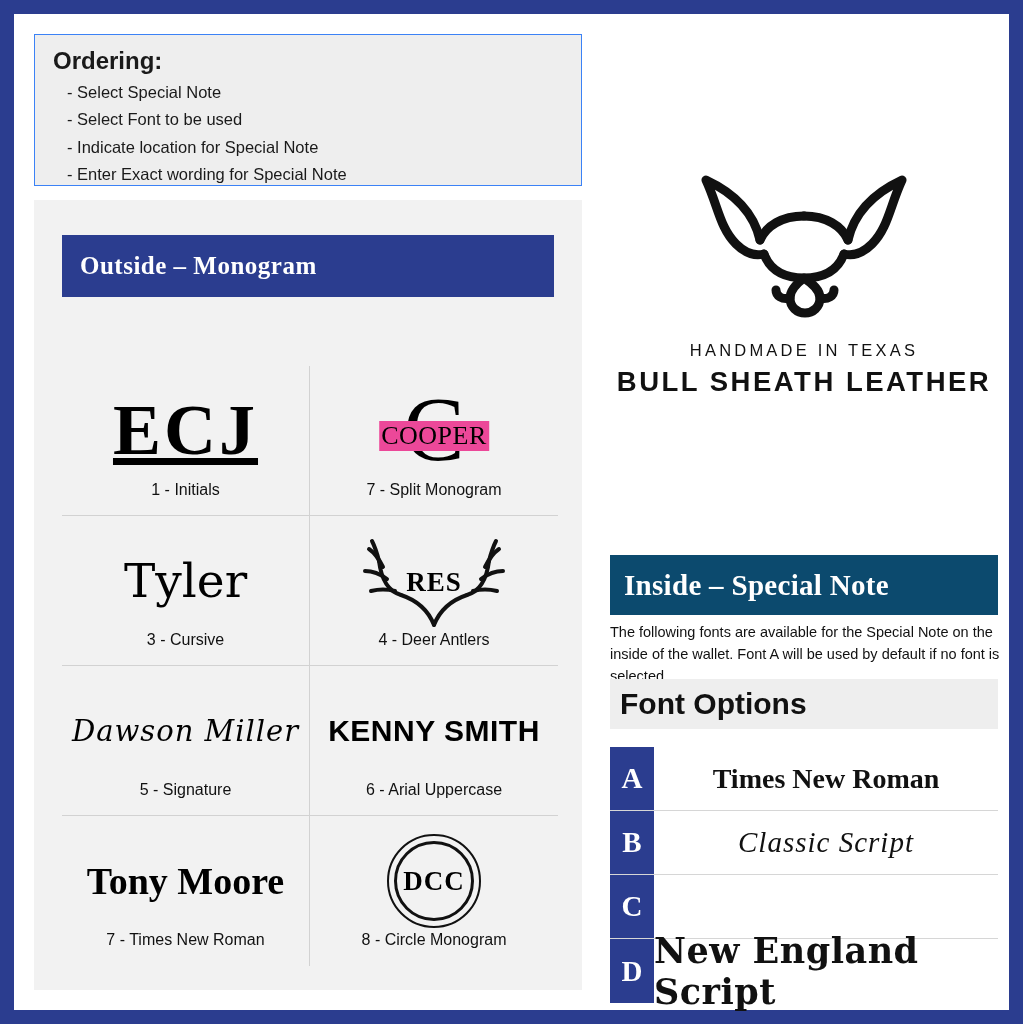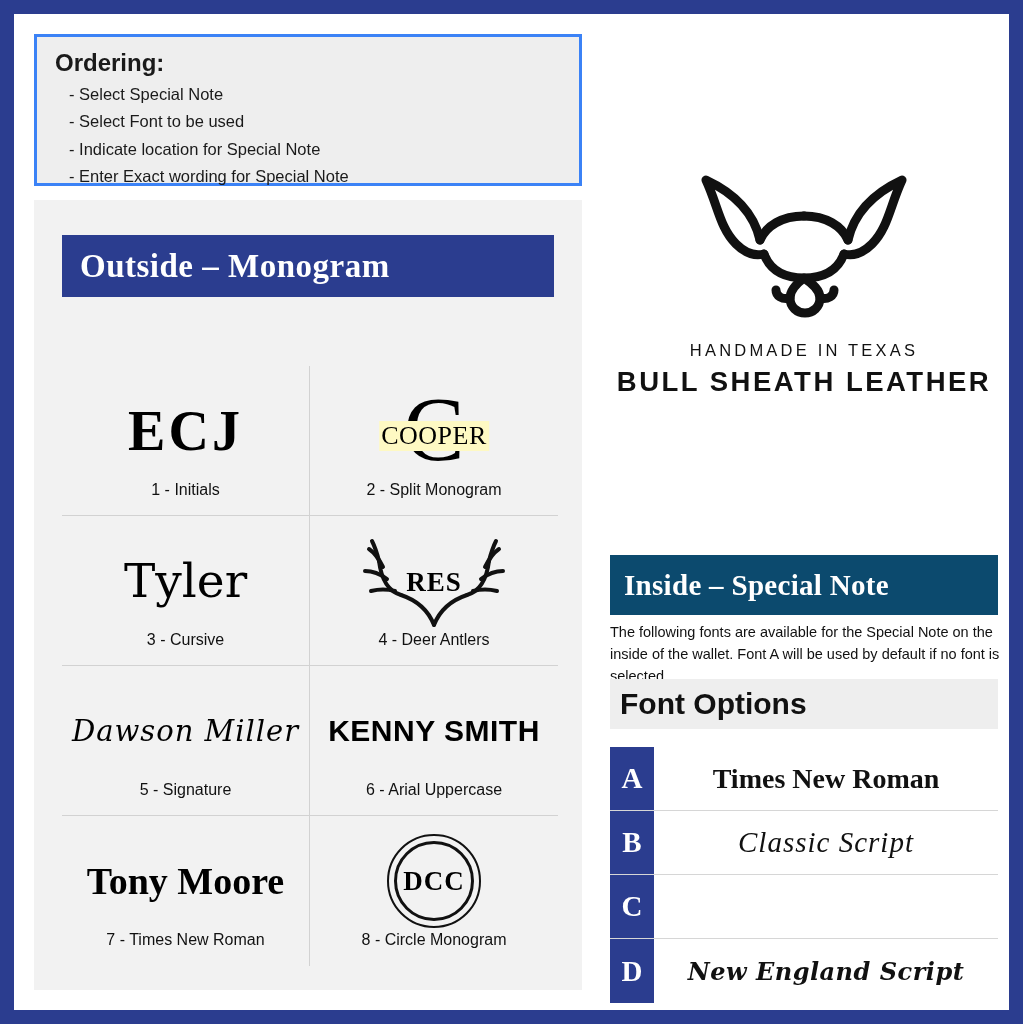--- a/index.html
+++ b/index.html
@@ -21,21 +21,21 @@
     width: 995px; height: 996px;
     background: #ffffff;
   }
 
   
   #ordering-box {
     position: absolute;
     left: 20px; top: 20px;
     width: 548px; height: 152px;
     background: #eeeeee;
-    border: 3px solid #3b82f6;
+    border: 1px solid #3b82f6;
     padding: 10px 14px 0 18px;
   }
   #ordering-title {
     font-size: 24px;
     font-weight: bold;
     color: #1a1a1a;
     letter-spacing: 0px;
     margin: 2px 0 6px 0;
   }
   .ordering-line {
@@ -56,21 +56,21 @@
     position: absolute;
     left: 28px; top: 35px;
     width: 492px; height: 62px;
     background: #2b3d8f;
     display: flex;
     align-items: center;
   }
   #outside-header-title {
     font-family: "Liberation Serif", serif;
     font-weight: bold;
-    font-size: 33px;
+    font-size: 25px;
     color: #ffffff;
     margin-left: 18px;
     letter-spacing: 0.5px;
   }
   #outside-desc {
     position: absolute;
     left: 28px; top: 110px;
     width: 500px;
     font-size: 14.5px;
     line-height: 1.45;
@@ -104,43 +104,44 @@
     color: #000;
   }
   .caption {
     font-size: 16px;
     color: #111;
     margin-top: 2px;
   }
   .s-initials {
     font-family: "Liberation Serif", serif;
     font-weight: bold;
-    font-size: 56px;
+    font-size: 72px;
     letter-spacing: 3px;
+    text-decoration: underline;
   }
   .s-split {
     position: relative;
     width: 190px; height: 96px;
   }
   .s-split .bigC {
     position: absolute;
     left: 50%; top: 48%;
     transform: translate(-50%, -50%);
     font-family: "Liberation Serif", serif;
     font-size: 92px;
     line-height: 1;
   }
   .s-split .nameline {
     position: absolute;
     left: 50%; top: 56%;
     transform: translate(-50%, -50%);
     font-family: "Liberation Serif", serif;
     font-size: 26px;
     letter-spacing: 0.5px;
-    background: #fef9c3;
+    background: #ec4899;
     padding: 0 2px;
   }
   .s-cursive {
     font-family: "DejaVu Serif", serif;
     font-size: 47px;
   }
   .s-antlers {
     position: relative;
     width: 190px; height: 96px;
   }
@@ -297,23 +298,22 @@
     font-size: 29px;
     letter-spacing: 1px;
   }
   .fv-arial {
     font-family: "Liberation Sans", sans-serif;
     font-weight: bold;
     font-size: 28px;
   }
   .fv-newengland {
     font-family: "DejaVu Serif", serif;
-    font-style: italic;
-    font-weight: bold;
-    font-size: 24px;
+    font-weight: bold;
+    font-size: 35px;
     letter-spacing: 0.5px;
   }
 </style>
 </head>
 <body>
 
 <div id="page">
   <div id="inner">
 
     <div id="ordering-box">
@@ -338,21 +338,21 @@
           <div class="caption">1 - Initials</div>
         </div>
 
         <div class="cell">
           <div class="sample">
             <span class="s-split">
               <span class="bigC">C</span>
               <span class="nameline">COOPER</span>
             </span>
           </div>
-          <div class="caption">2 - Split Monogram</div>
+          <div class="caption">7 - Split Monogram</div>
         </div>
 
         <div class="cell">
           <div class="sample">
             <span class="s-cursive">Tyler</span>
           </div>
           <div class="caption">3 - Cursive</div>
         </div>
 
         <div class="cell">

